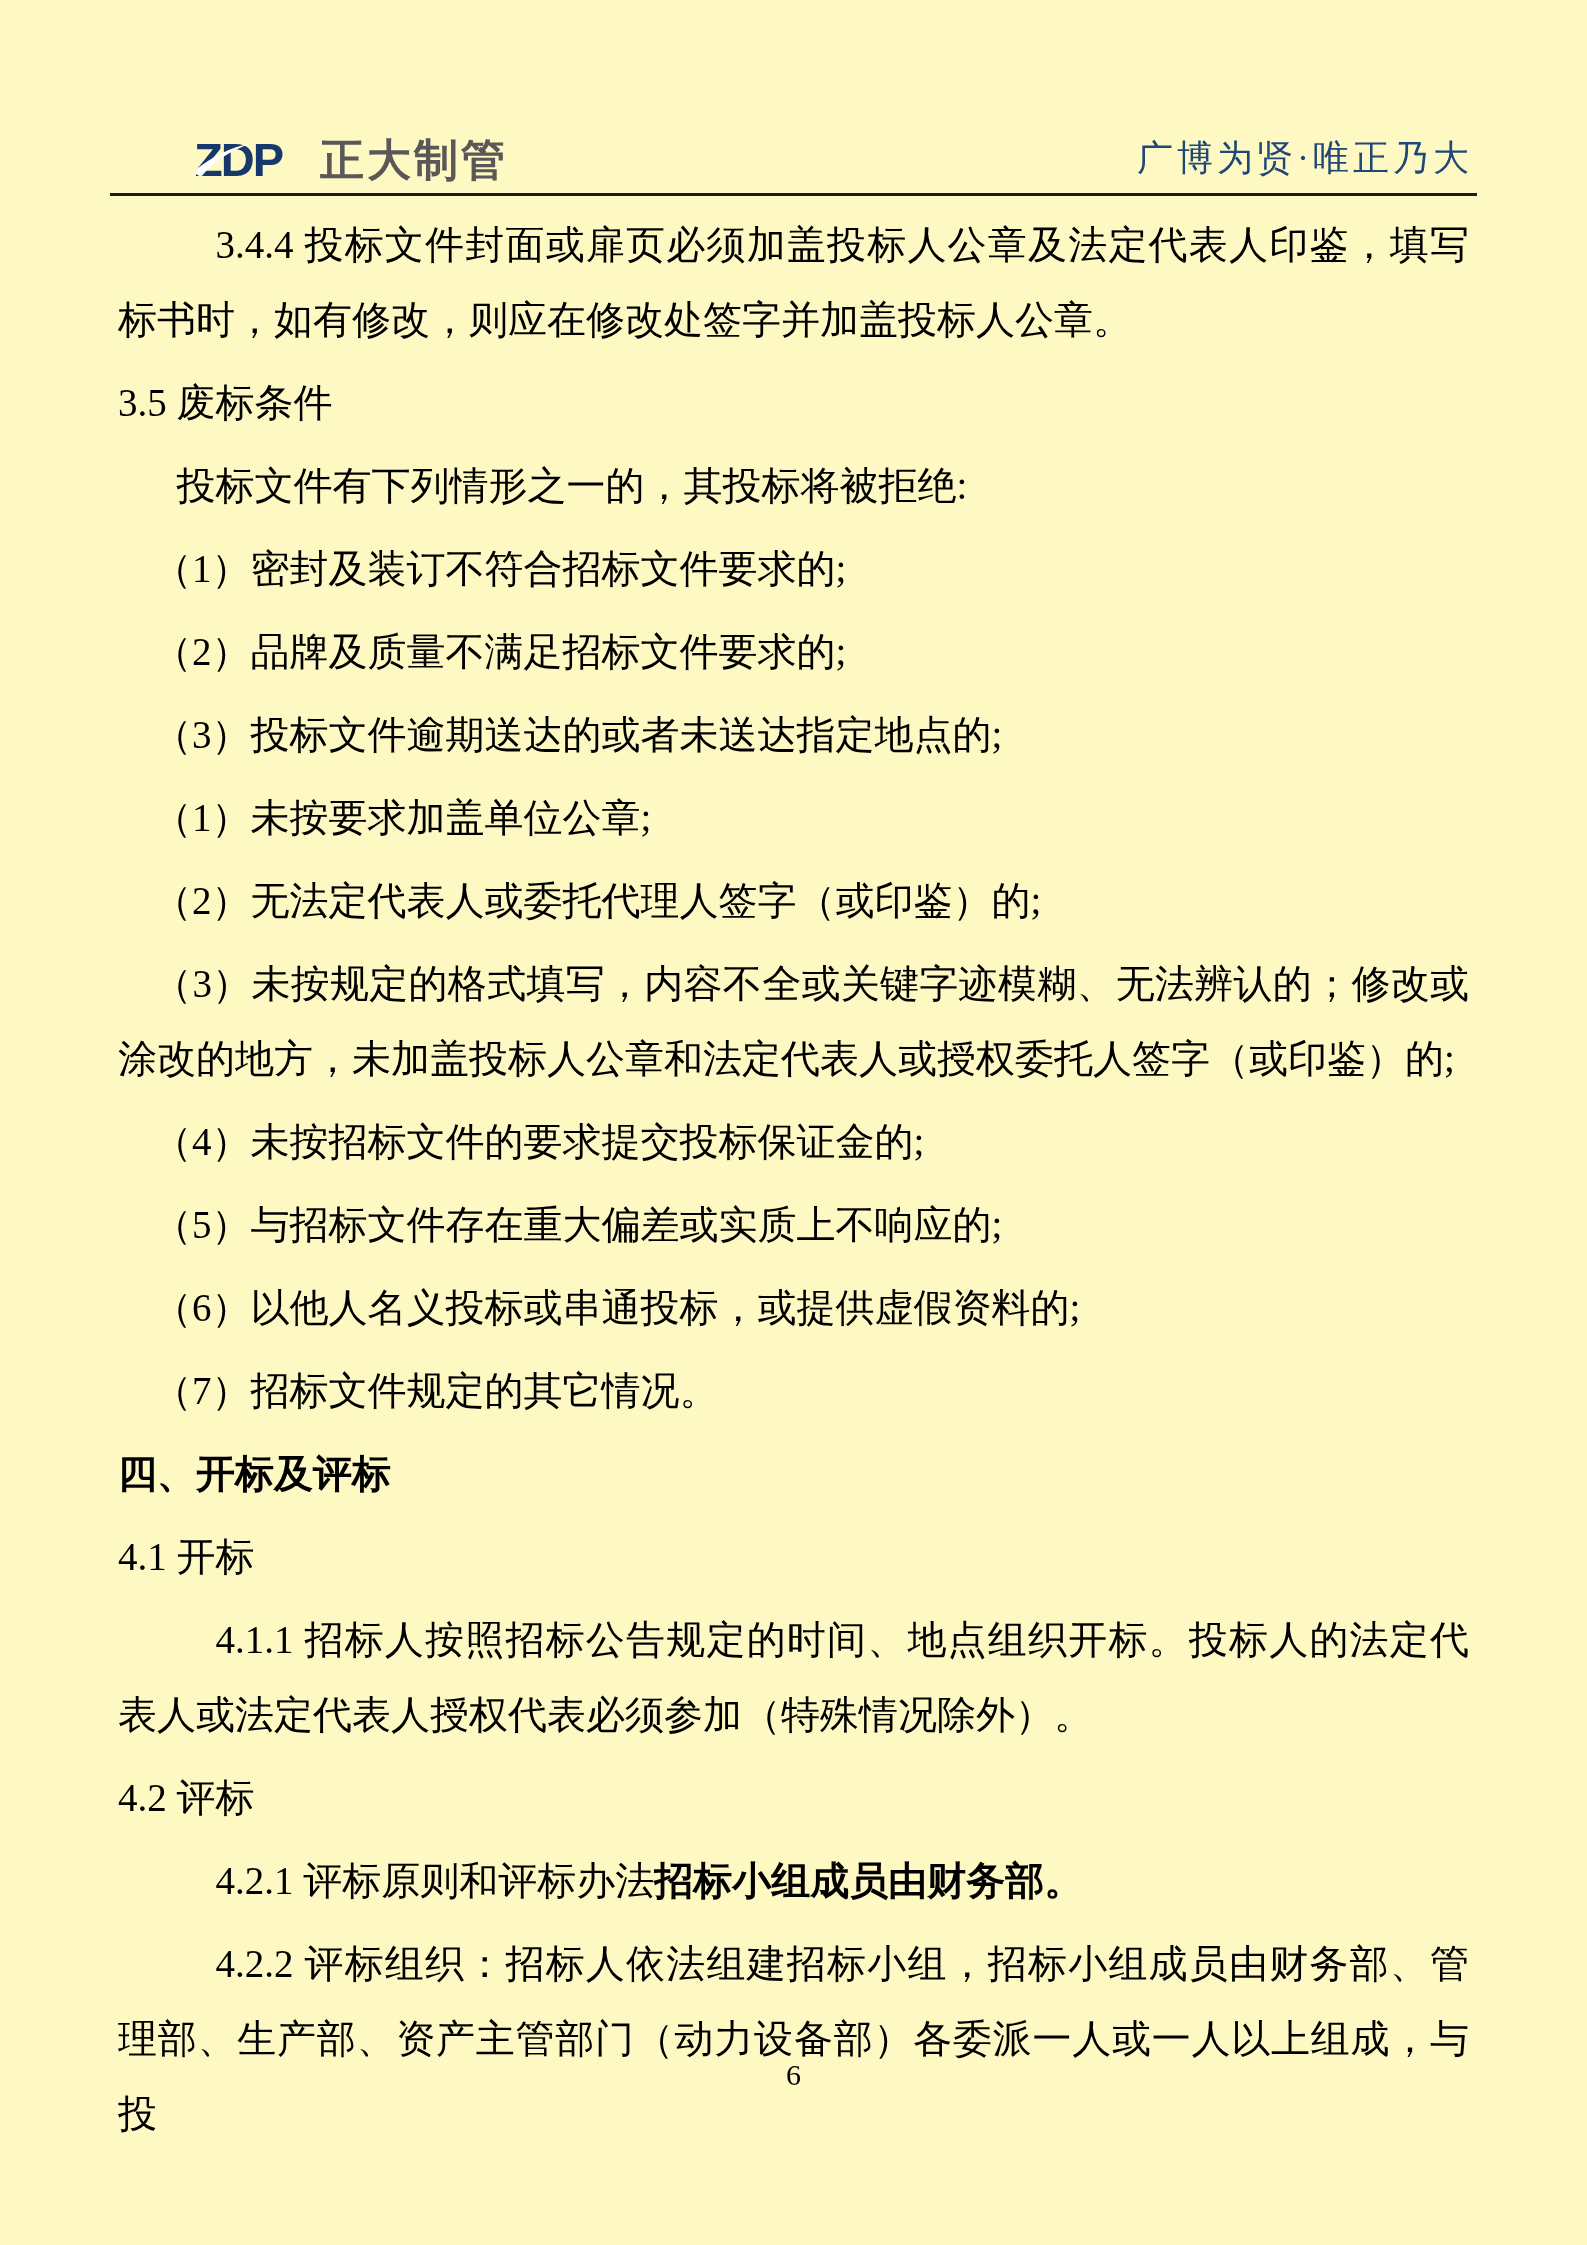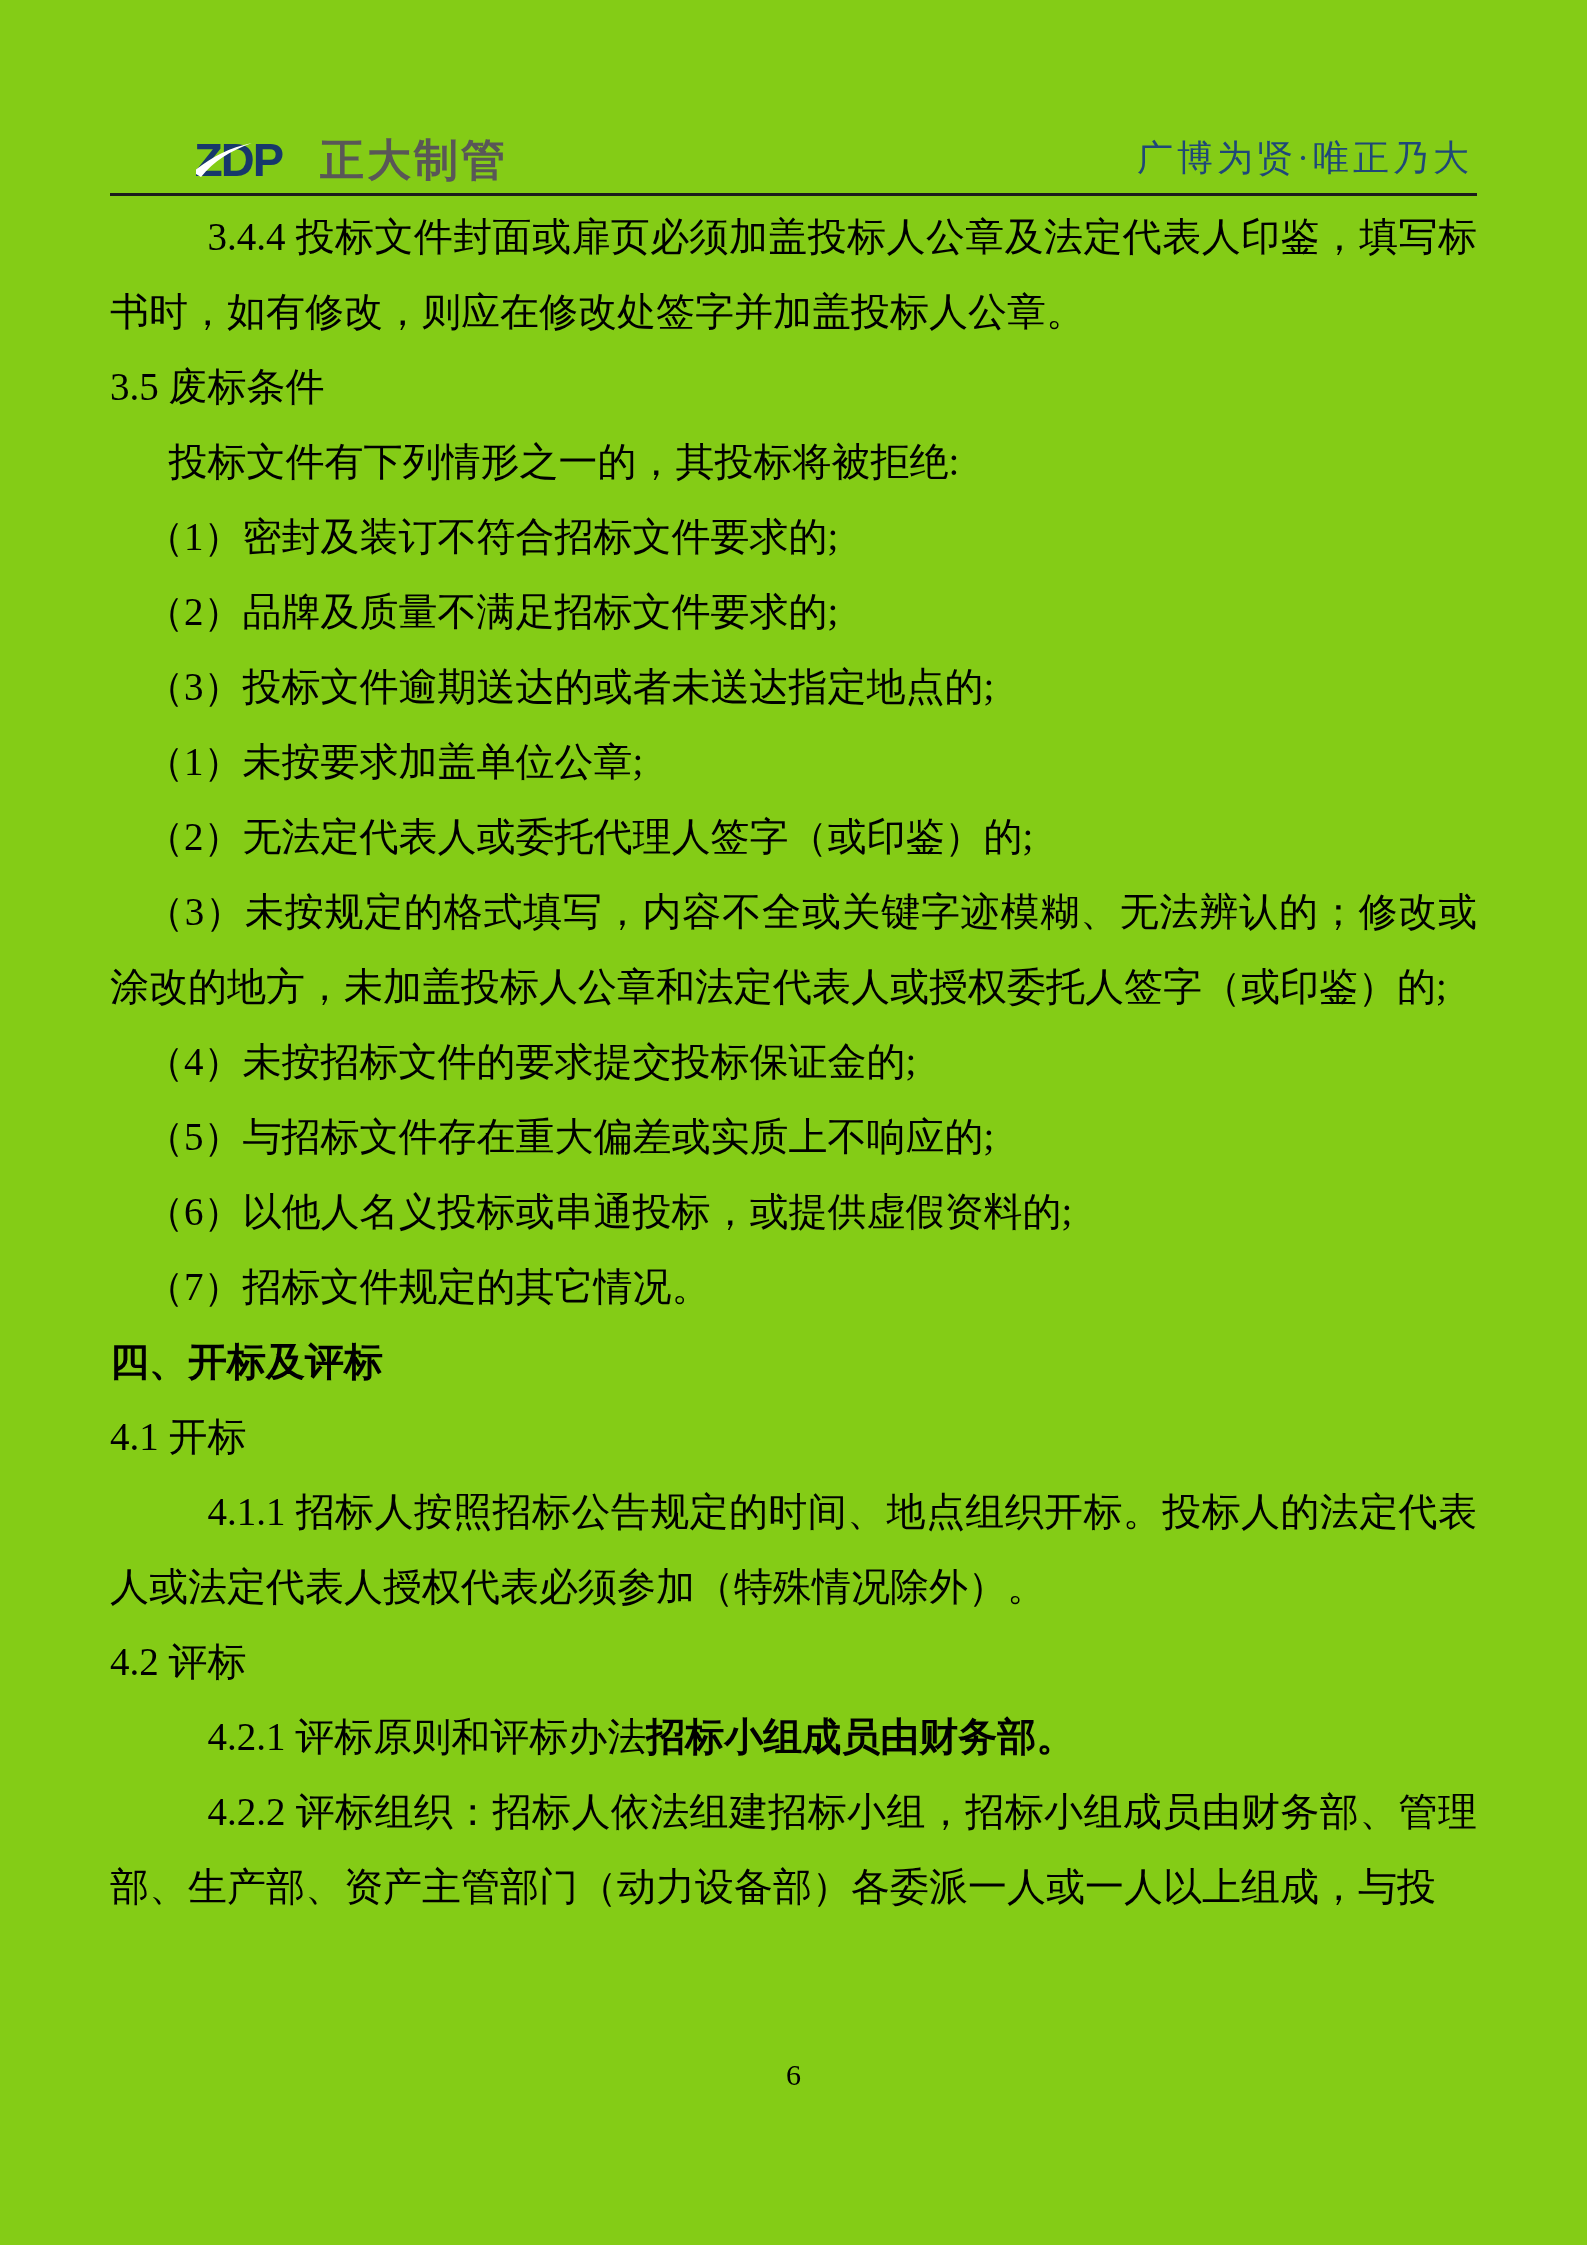--- a/index.html
+++ b/index.html
@@ -1,18 +1,18 @@
 <!DOCTYPE html>
 <html lang="zh"><head>
 <meta charset="utf-8">
 <style>
   html,body { margin:0; padding:0; background:#ffffff; }
   .page {
     position:relative; width:1587px; height:2245px;
-    background:#84cc16; overflow:hidden;
+    background:#fef9c3; overflow:hidden;
     font-family:"Liberation Serif","DejaVu Serif",serif;
     color:#000;
   }
   
   .hdr { position:absolute; left:110px; right:110px; top:128px; height:56px; }
   .logo-wrap { position:absolute; left:86px; bottom:2px; display:flex; align-items:flex-end; gap:16px; }
   .zdp-svg { display:block; }
   .company-name {
     font-family:"Liberation Sans","DejaVu Sans",sans-serif;
     font-weight:900; font-size:44px; line-height:1;
@@ -23,21 +23,21 @@
     font-size:36px; line-height:1; letter-spacing:4px;
     color:#1f4878; white-space:nowrap;text-align:right;
   }
   .rule { position:absolute; left:110px; right:110px; top:193px; height:3px; background:#1c1c1c; }
   
   .doc-body {
     position:absolute; left:110px; right:110px; top:199px;
     font-size:39px; line-height:75px; text-align:justify;
     text-justify:inter-character;
   }
-  .doc-body p { margin:0; padding:0; }
+  .doc-body p { margin:8px; padding:0; }
   .ind-num  { text-indent:2.5em; }
   .ind-body { text-indent:1.5em; }
   .ind-item { text-indent:0.9em; }
   .bold, .bold-seg { font-weight:bold; }
   
   .pagenum {
     position:absolute; left:0; right:0; top:2057px;
     text-align:center; font-size:30px; line-height:36px;
   }
 </style>

